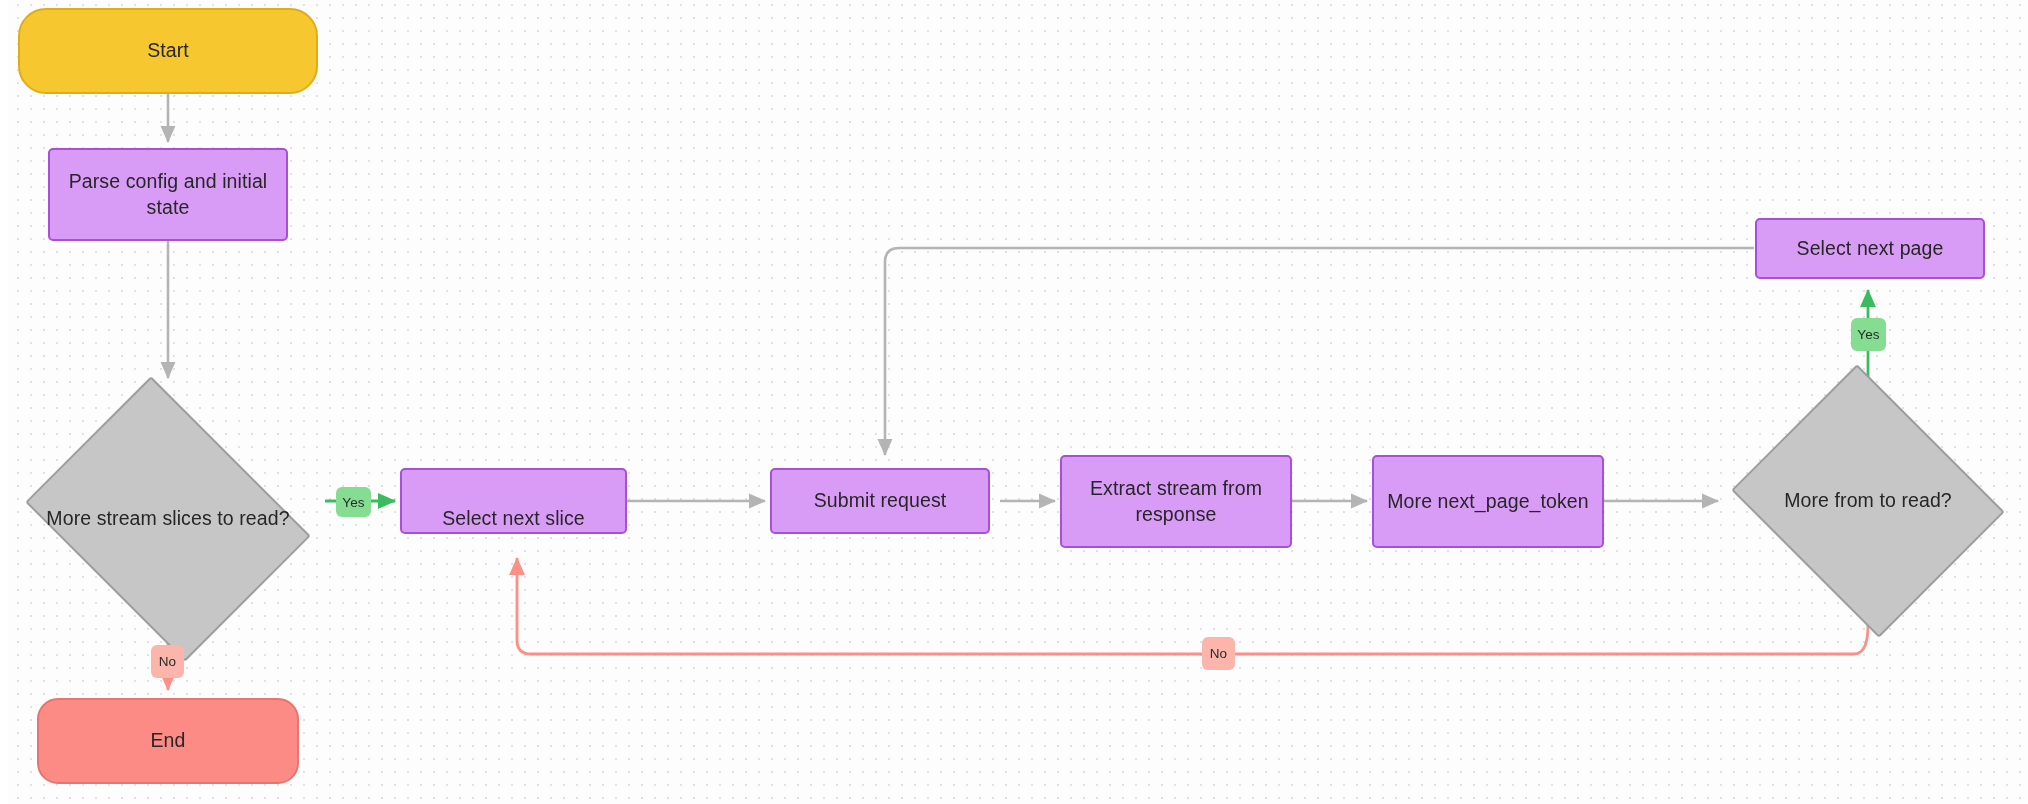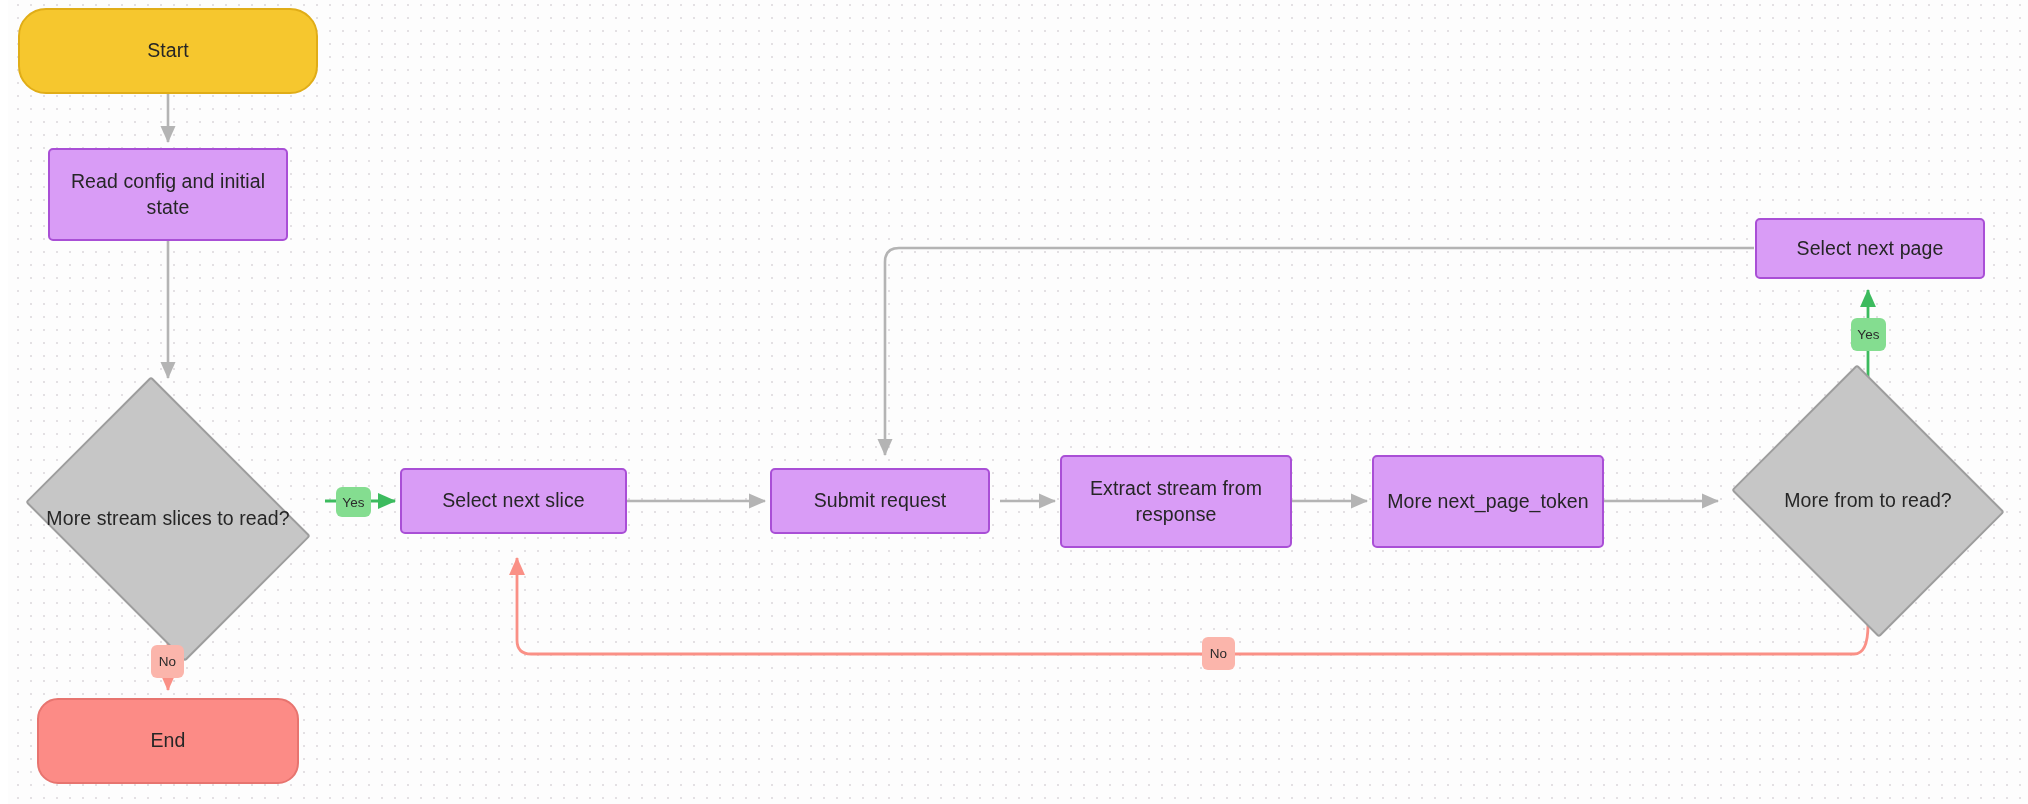--- a/index.html
+++ b/index.html
@@ -148,33 +148,33 @@
     <path d="M1754,248 L899,248 Q885,248 885,262 L885,455" fill="none" stroke="#b4b4b4" stroke-width="2.6" marker-end="url(#arrow-gray)"></path>
 
     <path d="M1868,625 Q1868,654 1854,654 L531,654 Q517,654 517,640 L517,558" fill="none" stroke="#fa9086" stroke-width="2.8" marker-end="url(#arrow-red)"></path>
   </svg>
 
   <div class="node n-terminal n-start" style="left:18px; top:8px; width:300px; height:86px;">
     <span>Start</span>
   </div>
 
   <div class="node n-process" style="left:48px; top:148px; width:240px; height:93px;">
-    <span>Read config and initial state</span>
+    <span>Parse config and initial state</span>
   </div>
 
   <div class="node n-decision" style="left:11px; top:396px; width:314px; height:246px;">
     <span class="dia"></span>
     <span class="dlabel">More stream slices to read?</span>
   </div>
 
   <div class="node n-terminal n-end" style="left:37px; top:698px; width:262px; height:86px;border-radius:21px;">
     <span>End</span>
   </div>
 
-  <div class="node n-process" style="left:400px; top:468px; width:227px; height:66px;">
+  <div class="node n-process" style="left:400px; top:468px; width:227px; height:66px;align-items:flex-end;">
     <span>Select next slice</span>
   </div>
 
   <div class="node n-process" style="left:770px; top:468px; width:220px; height:66px;">
     <span>Submit request</span>
   </div>
 
   <div class="node n-process" style="left:1060px; top:455px; width:232px; height:93px;">
     <span>Extract stream from response</span>
   </div>

